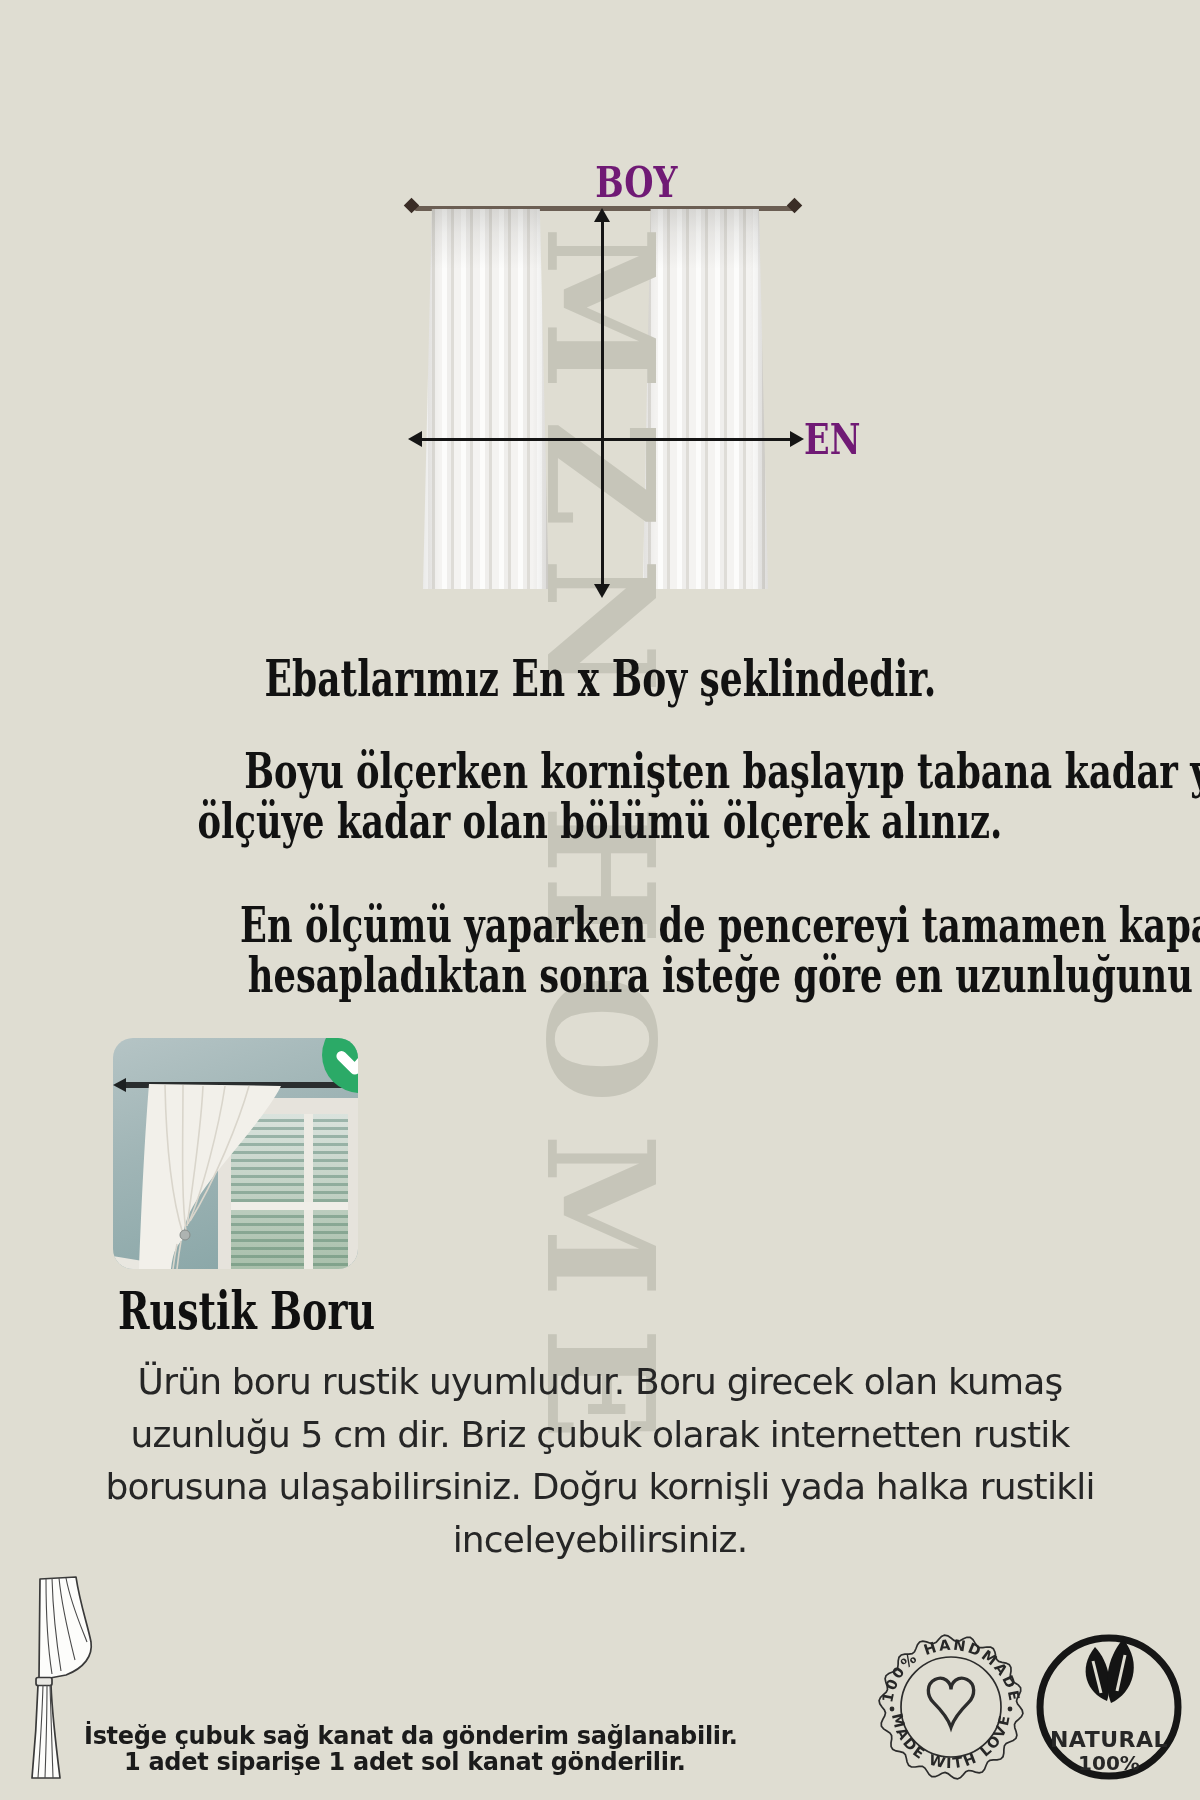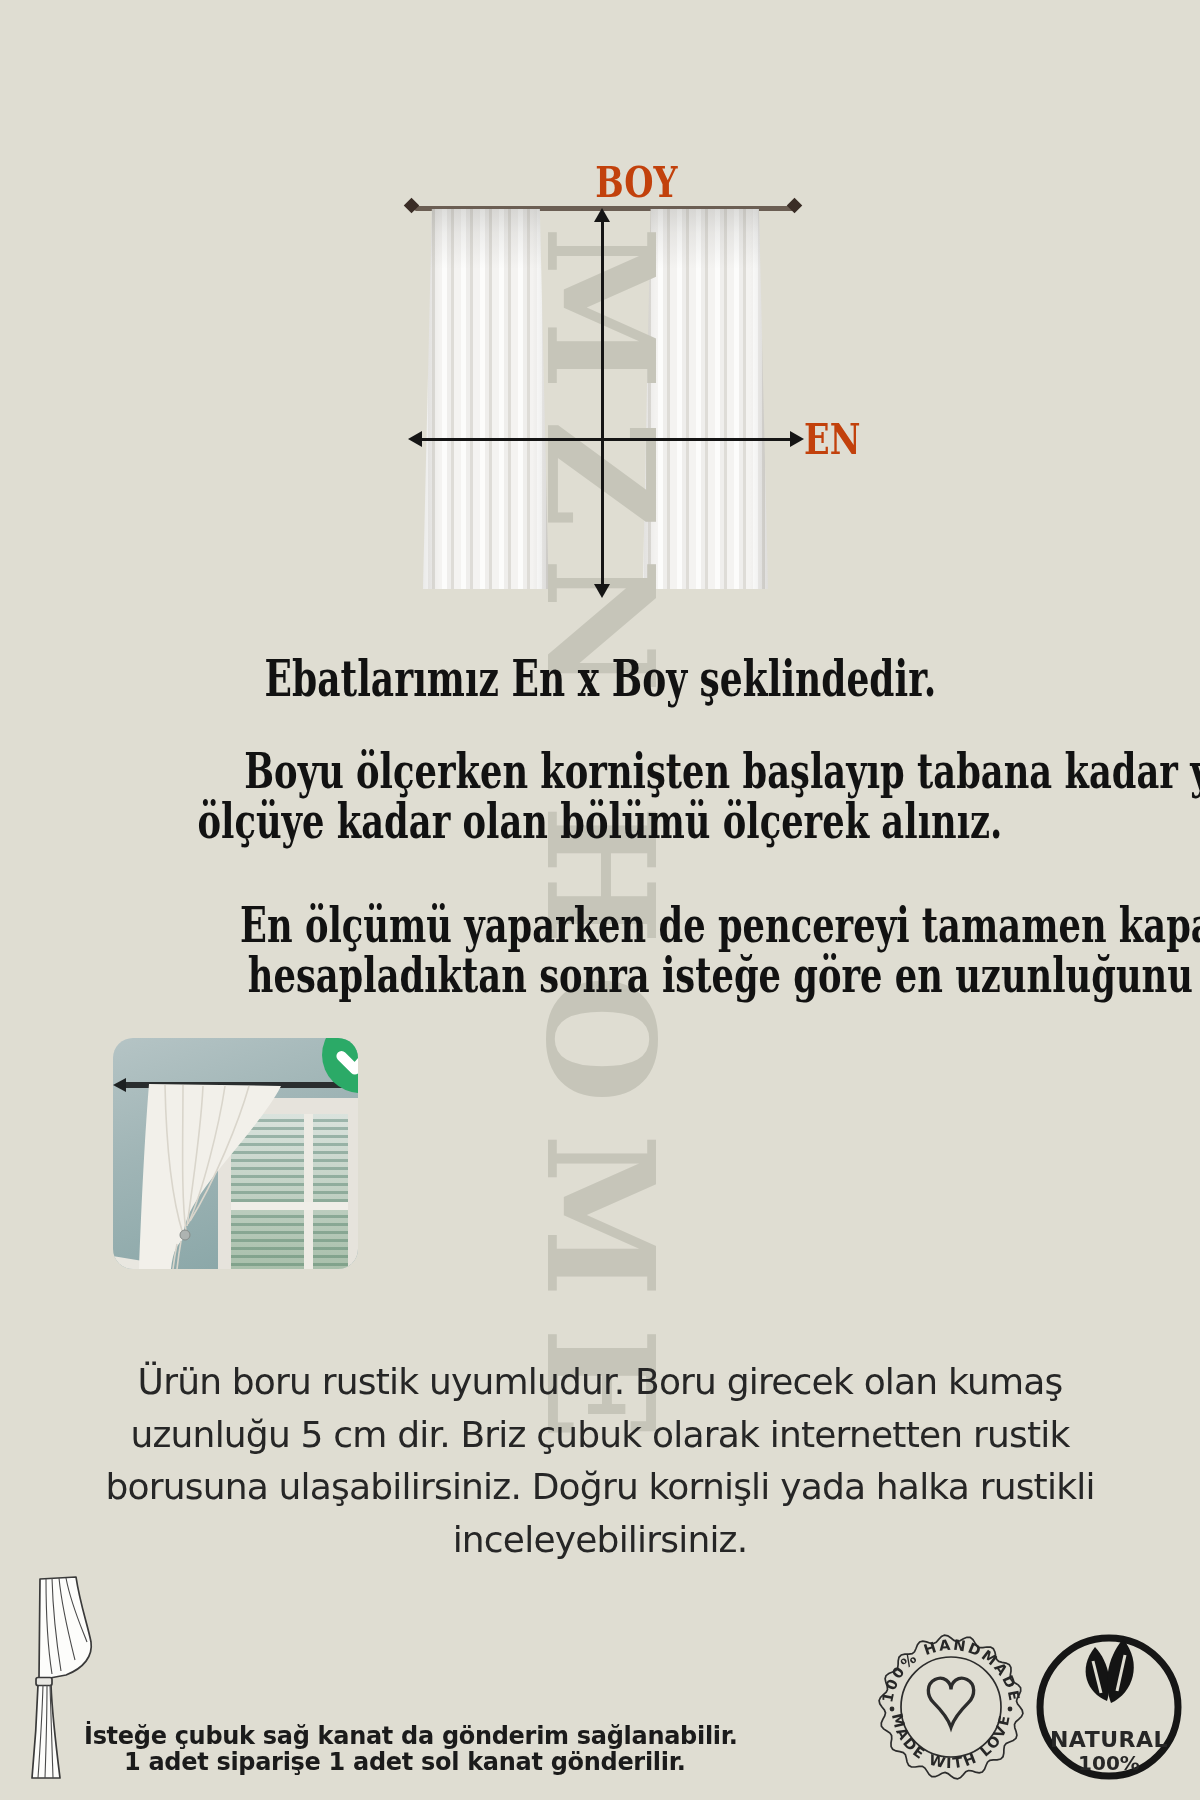--- a/index.html
+++ b/index.html
@@ -13,21 +13,21 @@
     top:226px;left:600px;transform:translateX(-50%);
     writing-mode:vertical-rl;text-orientation:mixed;
     font:700 148px "DejaVu Serif",serif;letter-spacing:30px;
     color:#c6c5b9;z-index:2;white-space:nowrap;user-select:none;
   }
   
   #title{top:44px;left:0;width:1200px;text-align:center;z-index:3;
     font:700 56px "DejaVu Serif",serif;color:#0f0f0f;line-height:66px;}
   #title .squeeze{display:inline-block;transform:scaleX(0.72);transform-origin:50% 50%;white-space:nowrap;}
   
-  .diagram-label{z-index:4;font:700 42px "DejaVu Serif",serif;color:#c2410c;}
+  .diagram-label{z-index:4;font:700 42px "DejaVu Serif",serif;color:#701a75;}
   .diagram-label .squeeze{display:inline-block;transform:scaleX(0.8);transform-origin:50% 50%;white-space:nowrap;}
   #boy-label{top:158px;left:541px;width:190px;text-align:center;}
   #en-label{top:415px;left:797px;width:110px;text-align:left;}
   #rod{top:206px;left:414px;width:380px;height:5px;background:#6b5e53;border-radius:3px;z-index:1;}
   .finial{width:11px;height:11px;background:#3a2d26;transform:rotate(45deg);z-index:1;}
   #finial-left{top:200px;left:406px;}
   #finial-right{top:200px;left:789px;}
   .panel{top:209px;height:380px;z-index:1;
     background:
       linear-gradient(180deg, rgba(110,110,104,0.22) 0px, rgba(110,110,104,0.10) 24px, rgba(0,0,0,0) 60px),
@@ -152,20 +152,23 @@
           </clipPath>
         </defs>
       <circle cx="38" cy="38" r="37" fill="#2baa67"></circle>
       <g clip-path="url(#ckclip)">
         <path d="M 60 20 L 26 50 L 76 78 L 78 28 Z" fill="rgba(0,0,0,0.10)"></path>
       </g>
       <path d="M20 39 L33 52 L57 25" fill="none" stroke="#ffffff" stroke-width="10" stroke-linecap="round" stroke-linejoin="round"></path>
     </svg>
   </div>
 
+  <div id="rustik-heading" class="abs">
+    <span class="squeeze">Rustik Boru</span>
+  </div>
   <div id="desc" class="abs">
     <div class="dline">Ürün boru rustik uyumludur. Boru girecek olan kumaş</div>
     <div class="dline">uzunluğu 5 cm dir. Briz çubuk olarak internetten rustik</div>
     <div class="dline">borusuna ulaşabilirsiniz. Doğru kornişli yada halka rustikli</div>
     <div class="dline">inceleyebilirsiniz.</div>
   </div>
 
   <svg id="curtain-icon" class="abs" width="72" height="208" viewBox="0 0 72 208" xmlns="http://www.w3.org/2000/svg">
     <g stroke="#3a3a3a" stroke-width="1.7" fill="#fdfdfb" stroke-linejoin="round">
       <path d="M 14 5 L 50 3 C 54 30, 62 52, 65 68 C 67 82, 58 94, 40 101 L 24 104 L 13 104 Z"></path>

